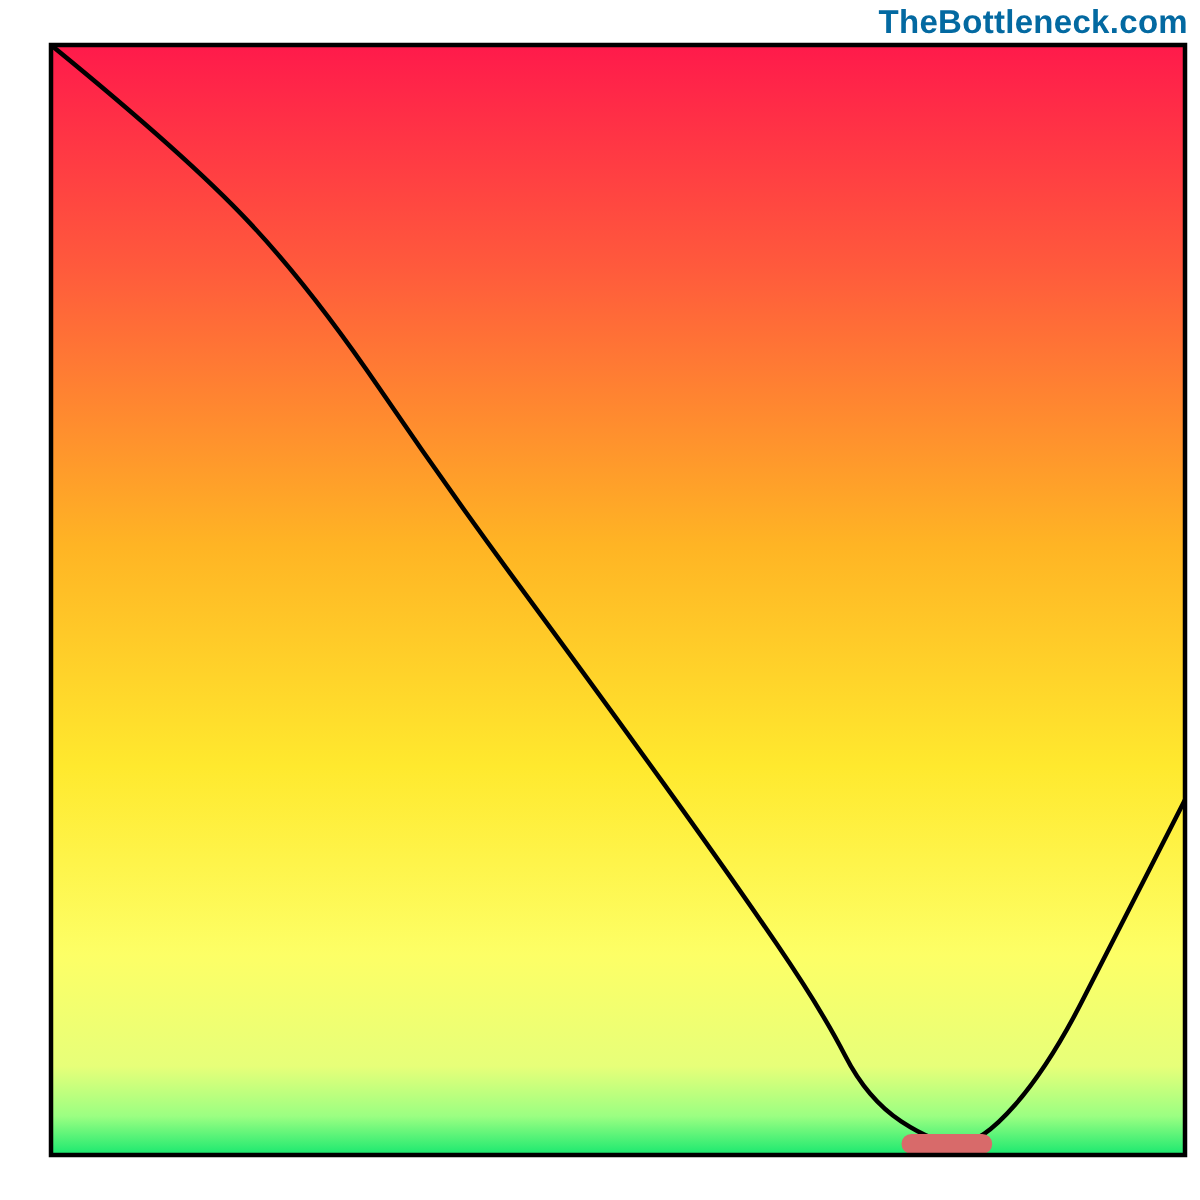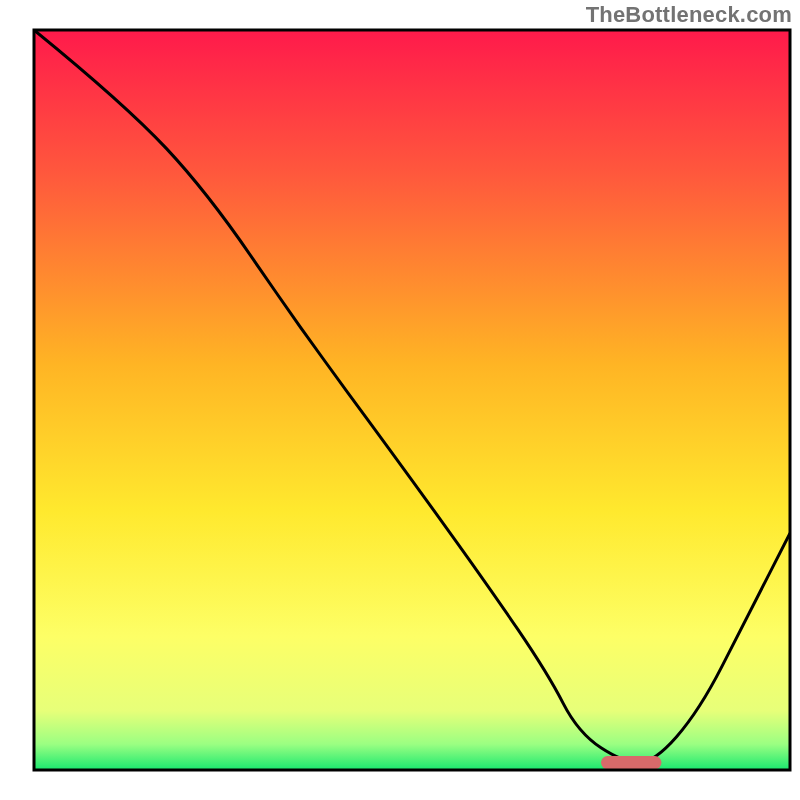--- a/index.html
+++ b/index.html
@@ -14,21 +14,21 @@
     position: relative;
     width: 800px;
     height: 800px;
   }
   .watermark {
     position: absolute;
     top: 2px;
     right: 8px;
     font-size: 22px;
     font-weight: 600;
-    color: #737373;
+    color: #0369a1;
     letter-spacing: 0.2px;
     z-index: 20;
   }
   svg {
     position: absolute;
     top: 0;
     left: 0;
   }
 </style>
 </head>

